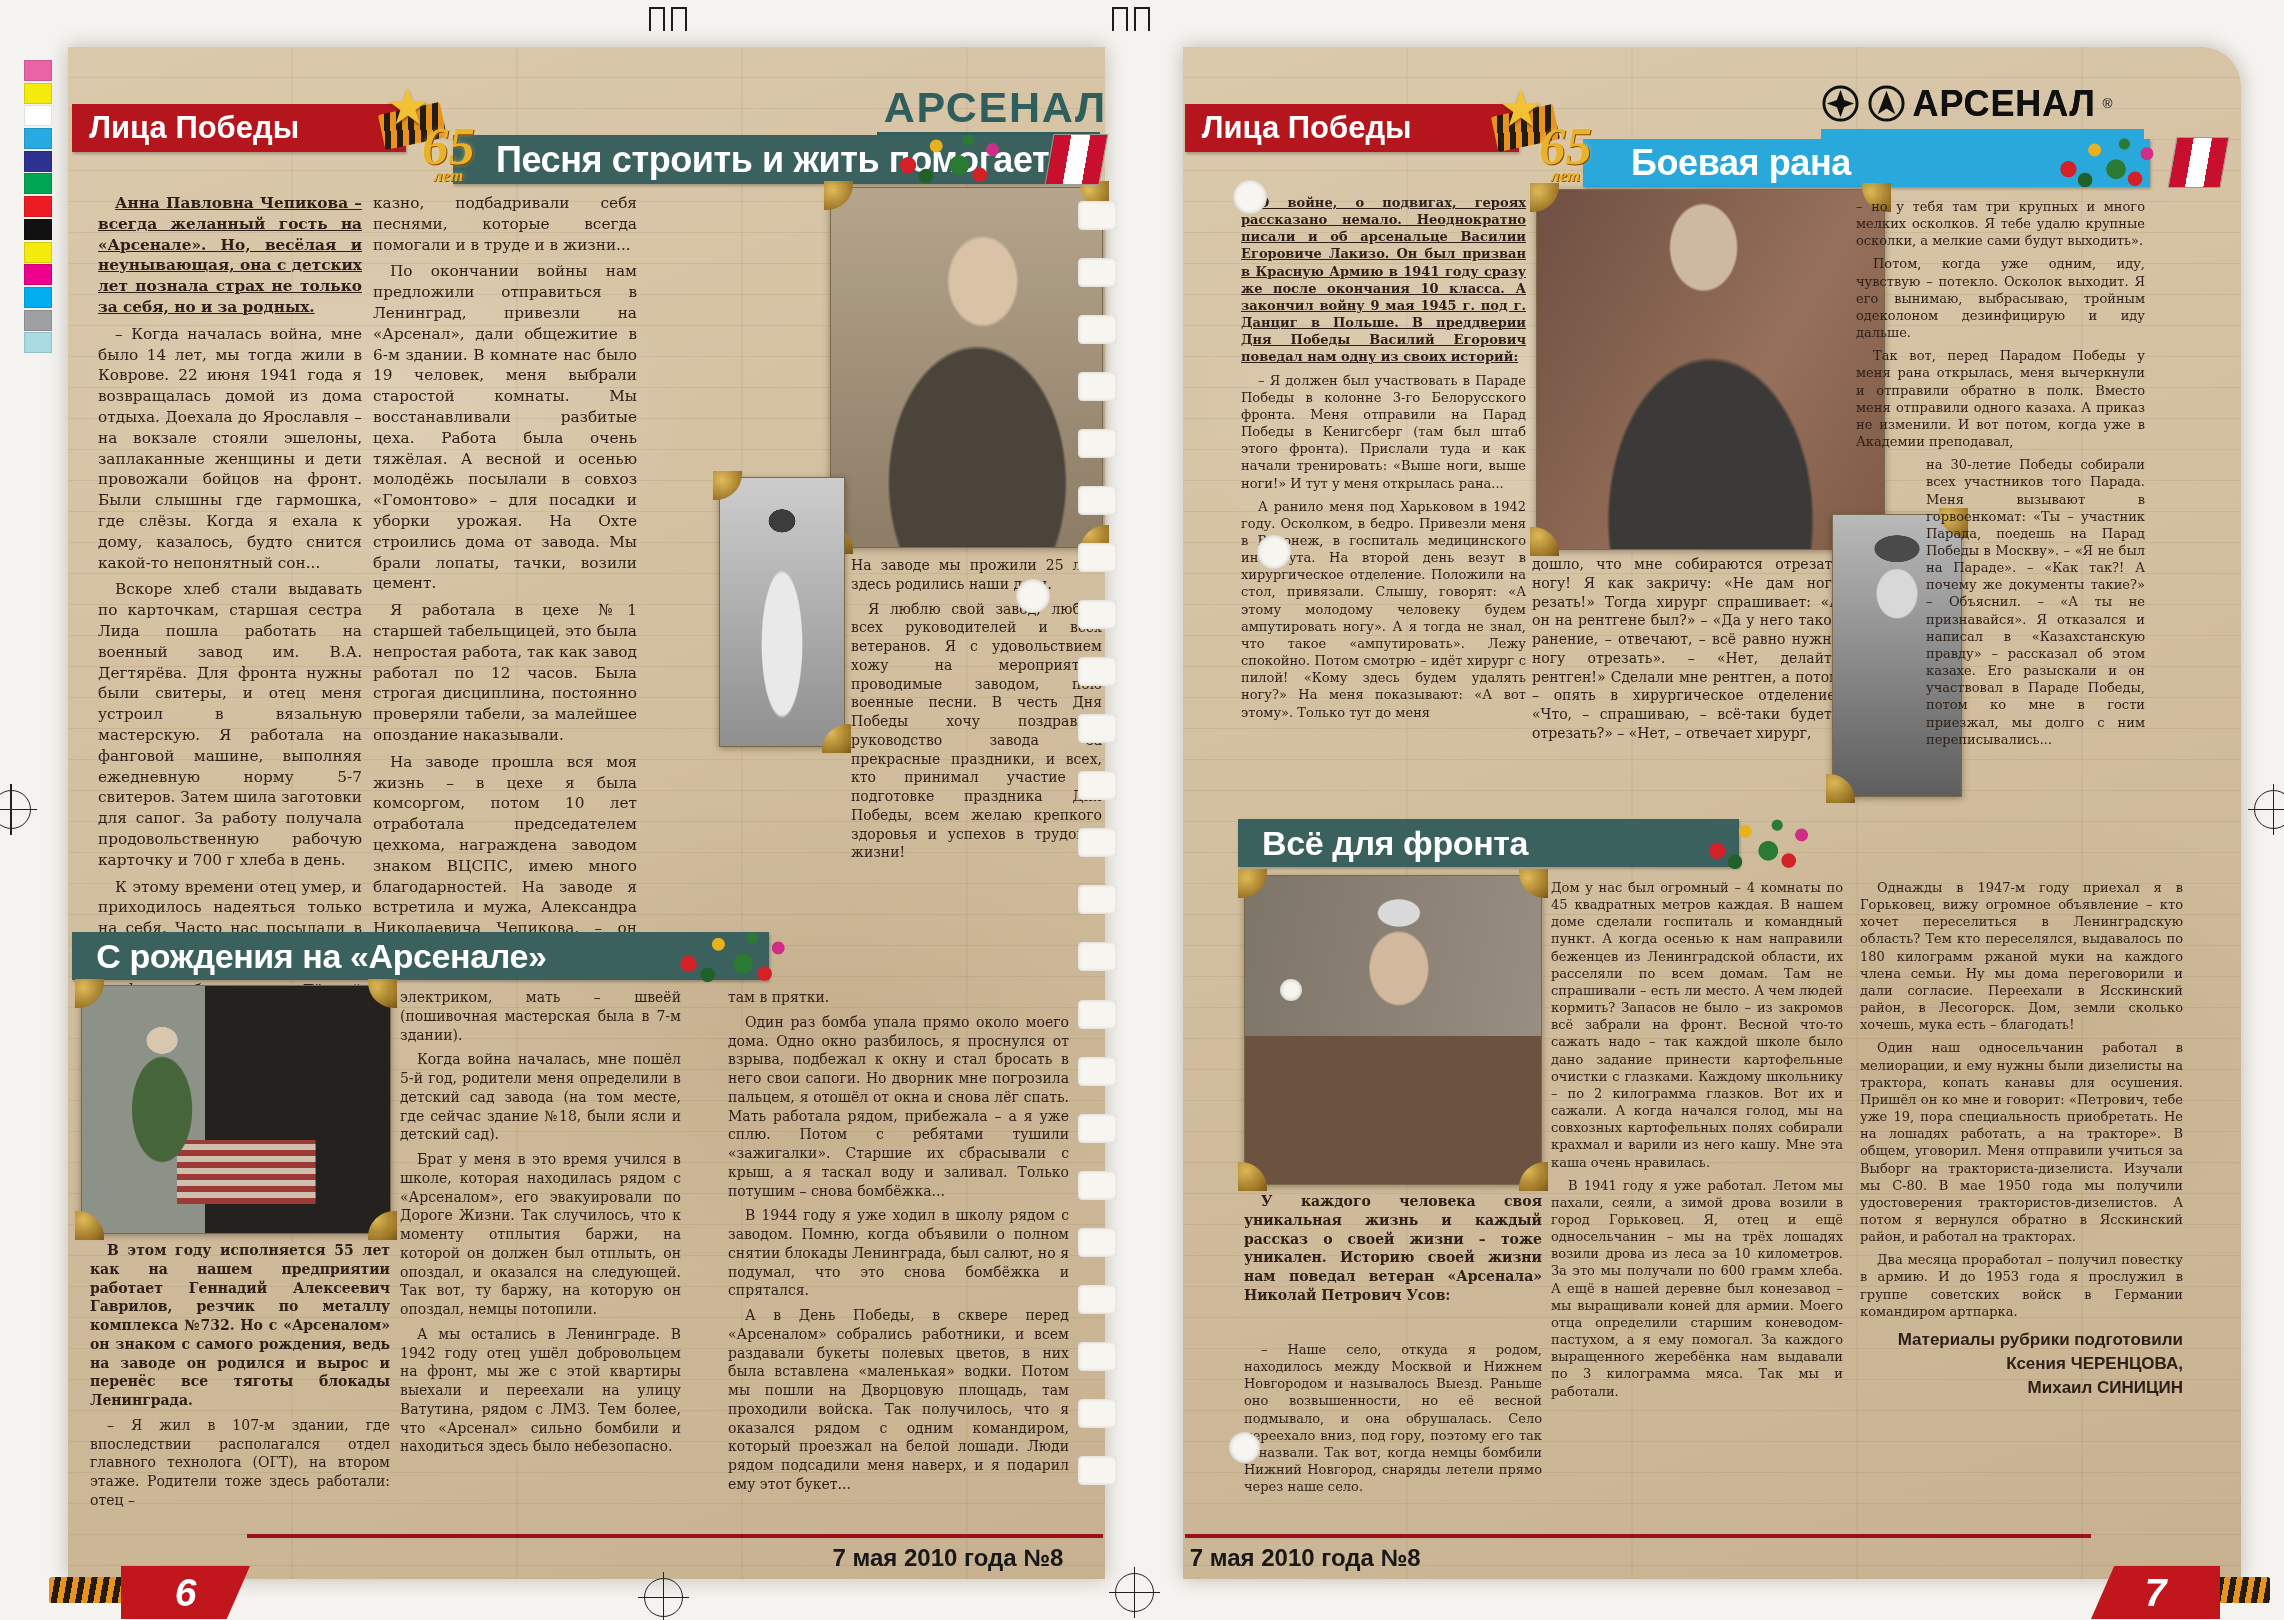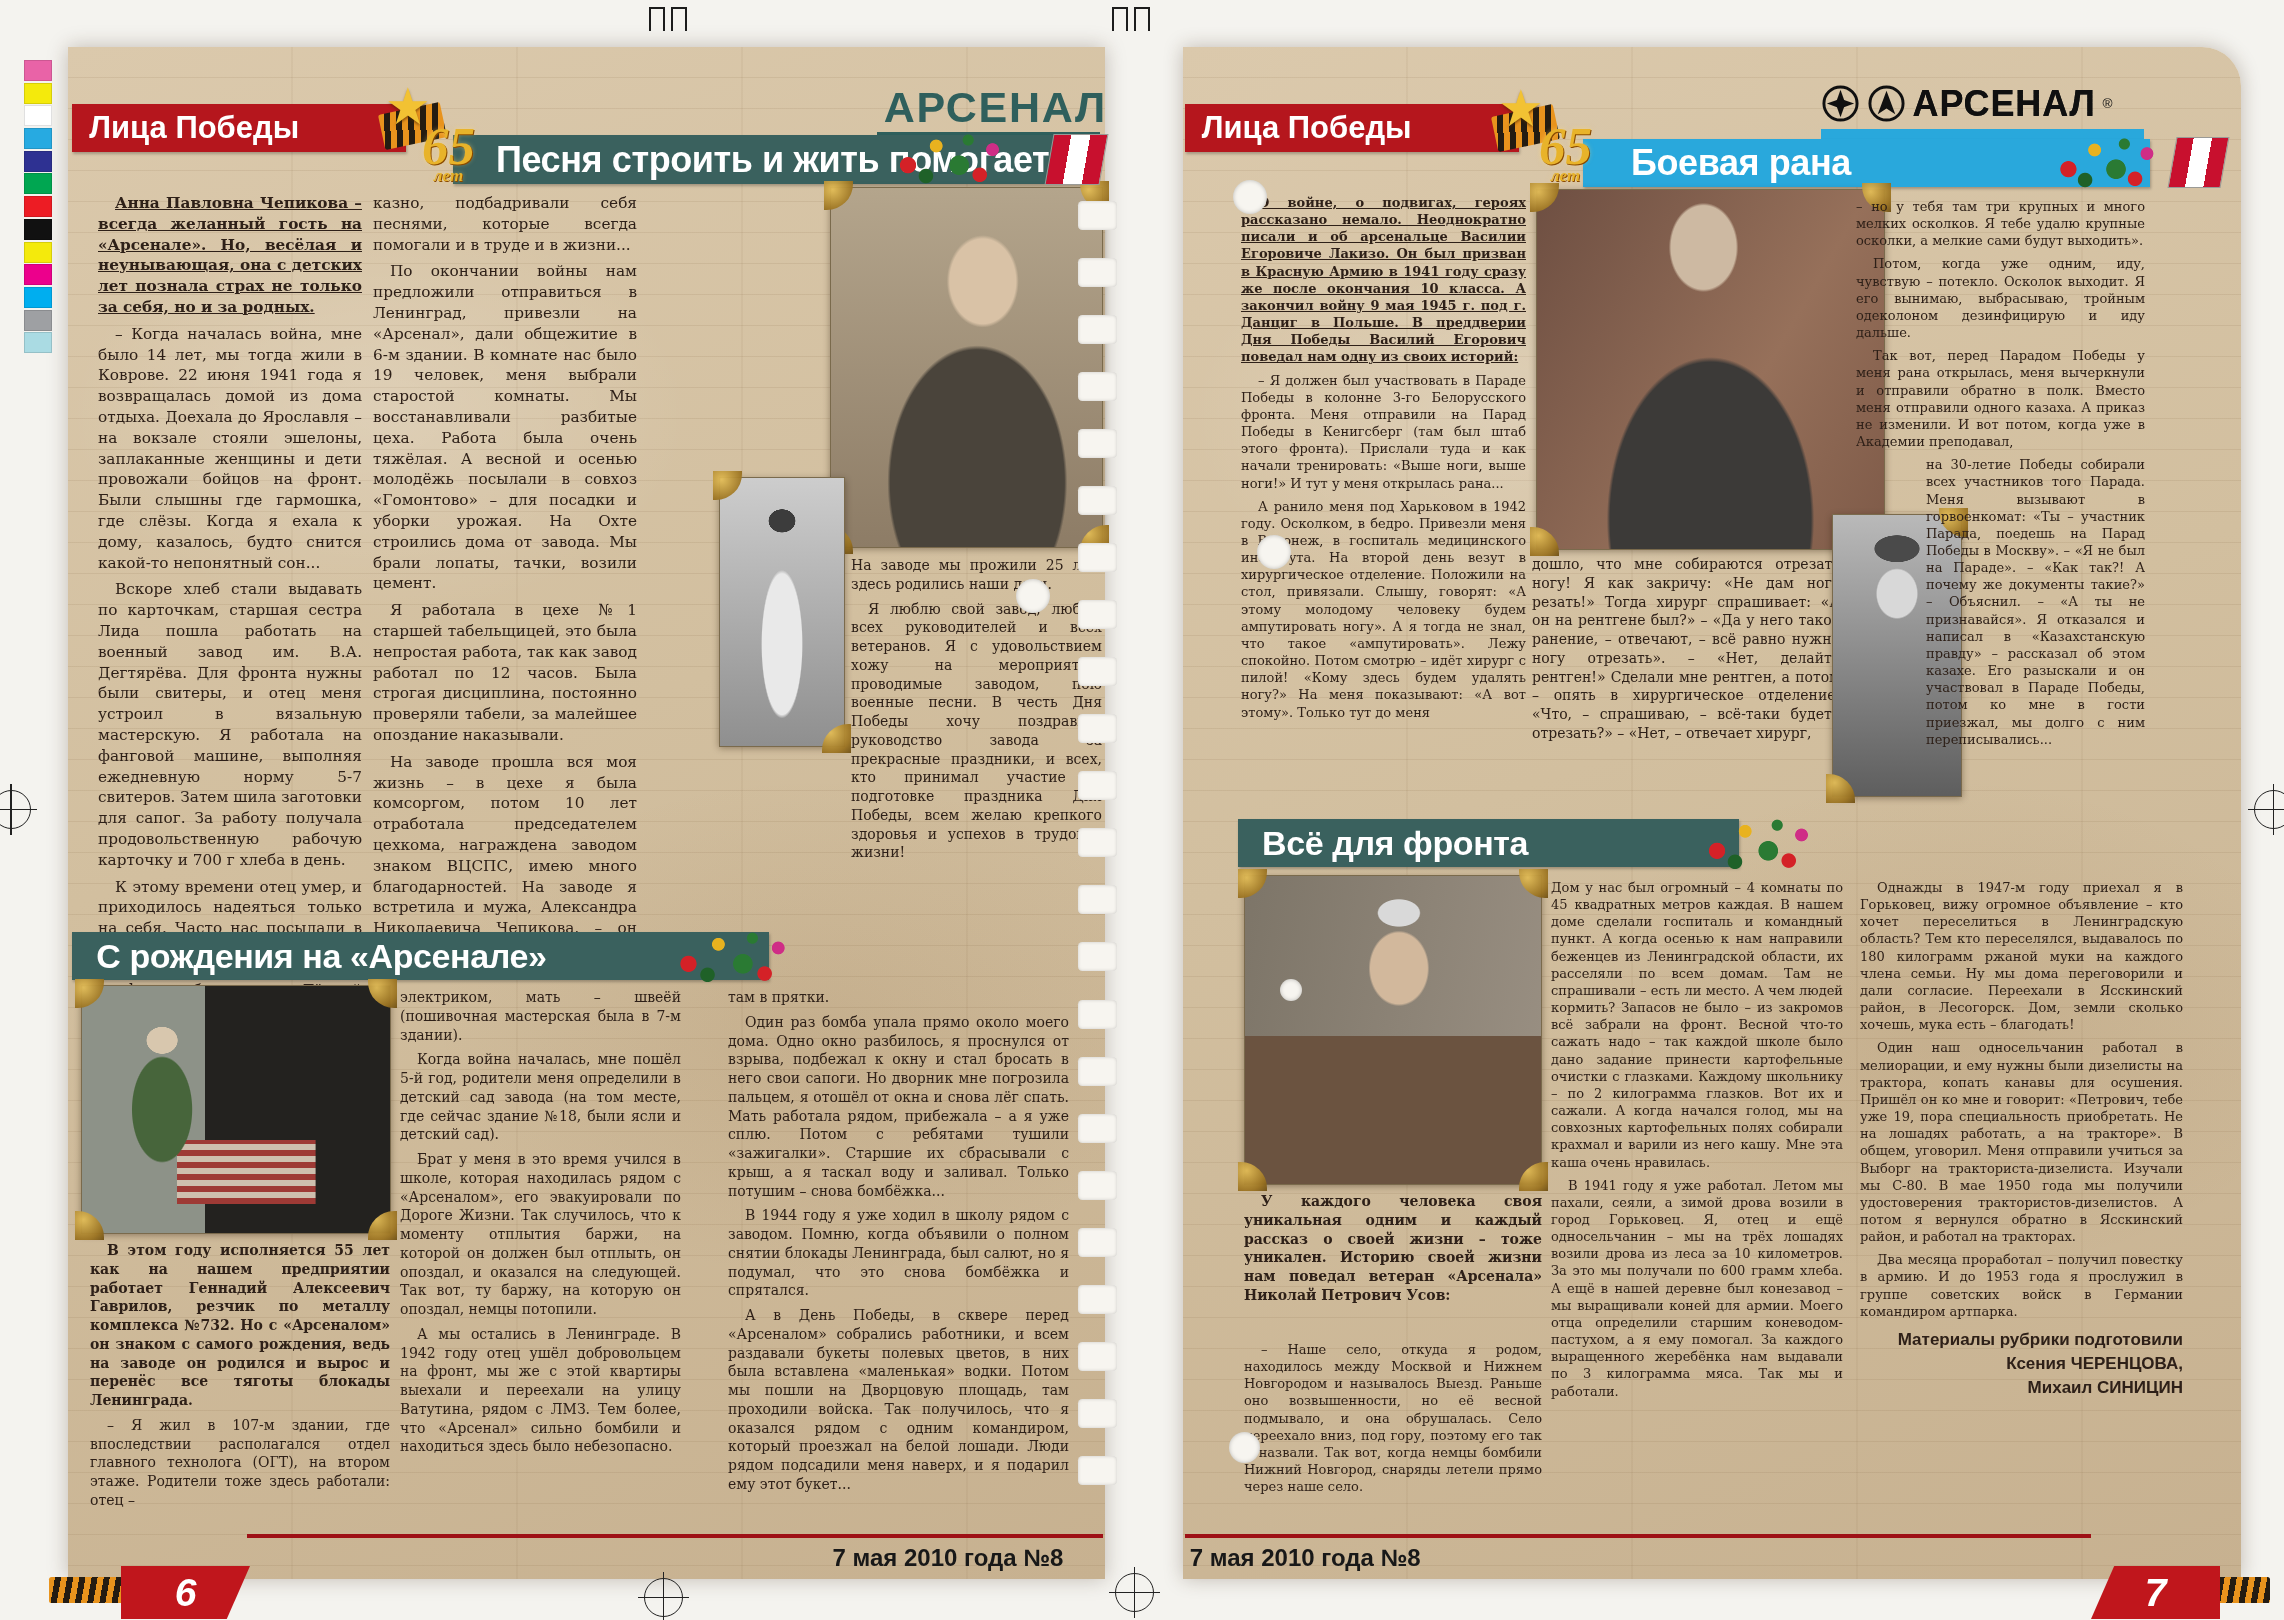--- a/index.html
+++ b/index.html
@@ -304,21 +304,21 @@
     </div>
     <div class="abs flowers" style="left:511px;top:766px;width:128px;height:61px;"></div>
 
     <div class="photo" id="photo-usov" style="left:61px;top:828px;width:296px;height:308px;">
       <span class="pc pc-tl"></span>
       <span class="pc pc-tr"></span>
       <span class="pc pc-bl"></span>
       <span class="pc pc-br"></span>
     </div>
     <div class="col fs165" style="left:61px;top:1145px;width:298px;">
-      <p class="capt">У каждого человека своя уникальная одним и каждый рассказ о своей жизни – тоже уникален. Историю своей жизни нам поведал ветеран «Арсенала» Николай Петрович Усов:</p>
+      <p class="capt">У каждого человека своя уникальная жизнь и каждый рассказ о своей жизни – тоже уникален. Историю своей жизни нам поведал ветеран «Арсенала» Николай Петрович Усов:</p>
     </div>
     <div class="col fs155" style="left:61px;top:1294px;width:298px;">
       <p>– Наше село, откуда я родом, находилось между Москвой и Нижнем Новгородом и называлось Выезд. Раньше оно возвышенности, но её весной подмывало, и она обрушалась. Село переехало вниз, под гору, поэтому его так и назвали. Так вот, когда немцы бомбили Нижний Новгород, снаряды летели прямо через наше село.</p>
     </div>
     <div class="col fs155" style="left:368px;top:832px;width:292px;">
       <p class="cont">Дом у нас был огромный – 4 комнаты по 45 квадратных метров каждая. В нашем доме сделали госпиталь и командный пункт. А когда осенью к нам направили беженцев из Ленинградской области, их расселяли по всем домам. Там не спрашивали – есть ли место. А чем людей кормить? Запасов не было – из закромов всё забрали на фронт. Весной что-то сажать надо – так каждой школе было дано задание принести картофельные очистки с глазками. Каждому школьнику – по 2 килограмма глазков. Вот их и сажали. А когда начался голод, мы на совхозных картофельных полях собирали крахмал и варили из него кашу. Мне эта каша очень нравилась.</p>
       <p>В 1941 году я уже работал. Летом мы пахали, сеяли, а зимой дрова возили в город Горьковец. Я, отец и ещё односельчанин – мы на трёх лошадях возили дрова из леса за 10 километров. За это мы получали по 600 грамм хлеба. А ещё в нашей деревне был конезавод – мы выращивали коней для армии. Моего отца определили старшим коневодом-пастухом, а я ему помогал. За каждого выращенного жеребёнка нам выдавали по 3 килограмма мяса. Так мы и работали.</p>
     </div>
     <div class="col fs155" style="left:677px;top:832px;width:323px;">
       <p>Однажды в 1947-м году приехал я в Горьковец, вижу огромное объявление – кто хочет переселиться в Ленинградскую область? Тем кто переселялся, выдавалось по 180 килограмм ржаной муки на каждого члена семьи. Ну мы дома переговорили и дали согласие. Переехали в Ясскинский район, в Лесогорск. Дом, земли сколько хочешь, мука есть – благодать!</p>

